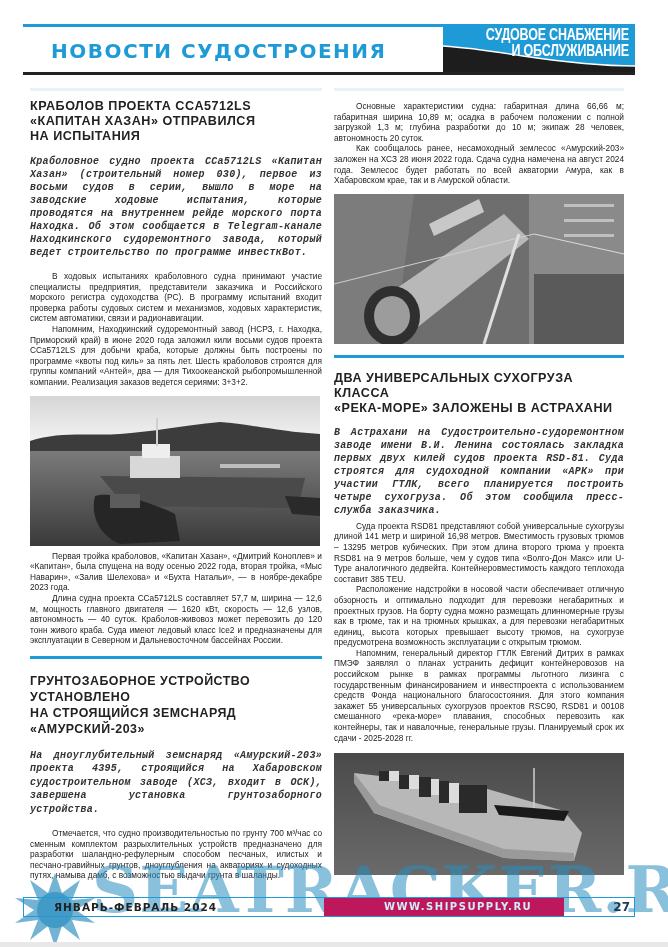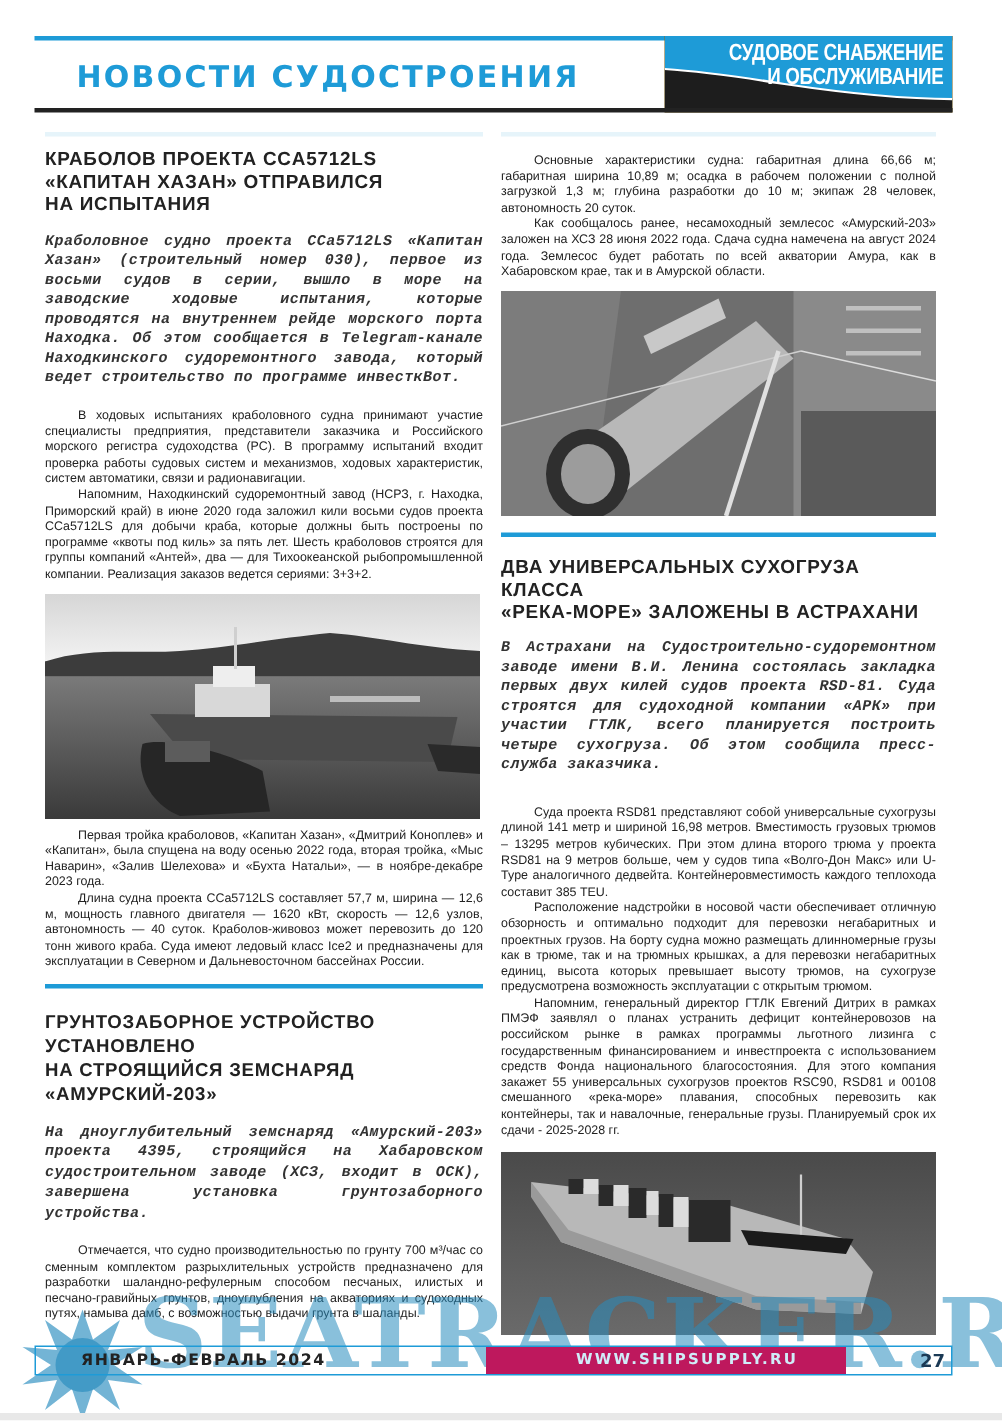--- a/index.html
+++ b/index.html
@@ -145,21 +145,21 @@
     </svg>
   </div>
   <div class="rule-blue" style="margin-top:11px;"></div>
 
   <article style="margin-top:13px;">
     <h2 class="headline">
       <div>ДВА УНИВЕРСАЛЬНЫХ СУХОГРУЗА КЛАССА</div>
       <div>«РЕКА-МОРЕ» ЗАЛОЖЕНЫ В АСТРАХАНИ</div>
     </h2>
     <div class="lead" style="margin-top:10px;">В Астрахани на Судостроительно-судоремонтном заводе имени В.И. Ленина состоялась закладка первых двух килей судов проекта RSD-81. Суда строятся для судоходной компании «АРК» при участии ГТЛК, всего планируется построить четыре сухогруза. Об этом сообщила пресс-служба заказчика.</div>
-    <div class="body" style="margin-top:19px;">
+    <div class="body" style="margin-top:4px;">
       <p>Суда проекта RSD81 представляют собой универсальные сухогрузы длиной 141 метр и шириной 16,98 метров. Вместимость грузовых трюмов – 13295 метров кубических. При этом длина второго трюма у проекта RSD81 на 9 метров больше, чем у судов типа «Волго-Дон Макс» или U-Type аналогичного дедвейта. Контейнеровместимость каждого теплохода составит 385 TEU.</p>
       <p>Расположение надстройки в носовой части обеспечивает отличную обзорность и оптимально подходит для перевозки негабаритных и проектных грузов. На борту судна можно размещать длинномерные грузы как в трюме, так и на трюмных крышках, а для перевозки негабаритных единиц, высота которых превышает высоту трюмов, на сухогрузе предусмотрена возможность эксплуатации с открытым трюмом.</p>
       <p>Напомним, генеральный директор ГТЛК Евгений Дитрих в рамках ПМЭФ заявлял о планах устранить дефицит контейнеровозов на российском рынке в рамках программы льготного лизинга с государственным финансированием и инвестпроекта с использованием средств Фонда национального благосостояния. Для этого компания закажет 55 универсальных сухогрузов проектов RSC90, RSD81 и 00108 смешанного «река-море» плавания, способных перевозить как контейнеры, так и навалочные, генеральные грузы. Планируемый срок их сдачи - 2025-2028 гг.</p>
     </div>
     <div class="photo" style="margin-top:10px; width:290px; height:122px;">
       <svg width="290" height="122" viewBox="0 0 290 122">
         <defs>
           <linearGradient id="sea3" x1="0" y1="0" x2="0" y2="1">
             <stop offset="0" stop-color="#4a4a4a"></stop>
               <stop offset="1" stop-color="#6a6a6a"></stop>

